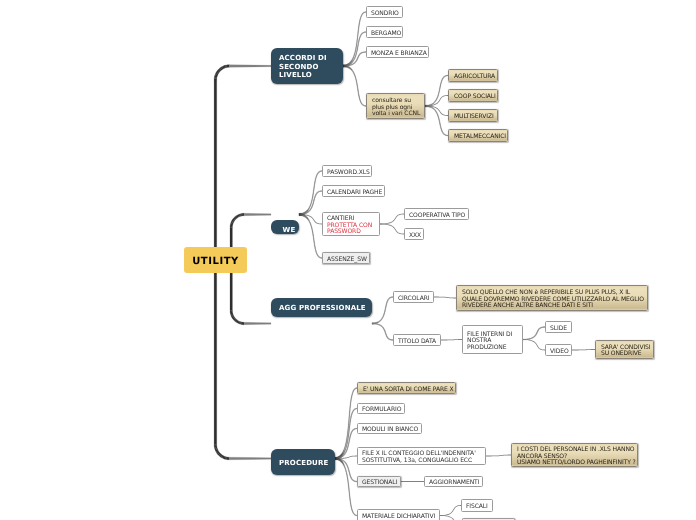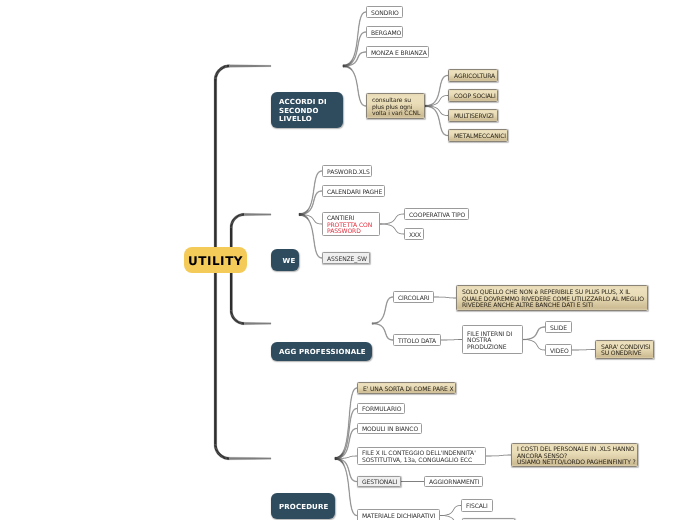--- a/index.html
+++ b/index.html
@@ -7,25 +7,25 @@
   body{width:696px;height:520px;overflow:hidden;
        font-family:"DejaVu Sans","Liberation Sans",sans-serif;
        -webkit-font-smoothing:antialiased;
        text-rendering:geometricPrecision;}
   #mindmap{position:relative;width:696px;height:520px;background:#ffffff;}
   svg#connectors{position:absolute;left:0;top:0;width:696px;height:520px;}
   .node{position:absolute;box-sizing:border-box;display:flex;align-items:center;}
   .node .txtbox{display:block;position:relative;top:1.9px;}
   .node .txt{white-space:pre;display:block;}
 
-  .s-root{background:#f4ca59;border-radius:8px;color:#000000;font-weight:bold;
-          font-size:12px;letter-spacing:0.55px;justify-content:center;}
+  .s-root{background:#f4ca59;border-radius:3px;color:#000000;font-weight:bold;
+          font-size:10px;letter-spacing:0.55px;justify-content:center;}
   .s-branch{background:#2f4c5f;border-radius:6px;color:#ffffff;font-weight:bold;
             font-size:7px;letter-spacing:0.15px;padding-left:8px;line-height:8.7px;
-            box-shadow:0.8px 1px 1.3px rgba(0,0,0,0.30);margin-top:44px;}
+            box-shadow:0.8px 1px 1.3px rgba(0,0,0,0.30);}
   .s-branch .txtbox{top:0.9px;}
   .s-root .txtbox{top:1.2px;}
   .s-plain{background:#ffffff;border:1px solid #9b9b9b;border-radius:1.5px;
            font-size:6.05px;letter-spacing:-0.12px;color:#333333;padding-left:4px;line-height:6.6px;}
   .s-shaded{background:#efefef;border:1px solid #9b9b9b;border-radius:1.5px;
             font-size:6.05px;letter-spacing:-0.12px;color:#333333;padding-left:4px;line-height:6.6px;
             box-shadow:0.8px 0.9px 1.1px rgba(0,0,0,0.26);}
   .s-note{border:1px solid #8a8478;border-radius:1.5px;font-size:6.05px;letter-spacing:-0.12px;color:#241f16;padding-left:5px;
           line-height:6.6px;box-shadow:0.8px 0.9px 1.1px rgba(0,0,0,0.26);
           background:linear-gradient(180deg,#e6d8b4 0%,#ece0bd 12%,#e9ddb8 40%,#d4c49c 80%,#ccbb93 92%,#ddcfab 100%);}
@@ -955,21 +955,21 @@
     </div>
   </div>
       <div class="node s-branch" style="left: 271px; top: 48px; width: 72px; height: 36px;">
     <div class="txtbox">
       <span class="txt">ACCORDI DI
 SECONDO
 LIVELLO</span>
 
     </div>
   </div>
-      <div class="node s-branch" style="left: 271px; top: 205px; width: 28px; height: 22px; justify-content: center;">
+      <div class="node s-branch" style="left: 271px; top: 220px; width: 28px; height: 14px; justify-content: center; align-items: flex-end;">
     <div class="txtbox">
       <span class="txt">WE</span>
 
     </div>
   </div>
       <div class="node s-branch" style="left: 271px; top: 298px; width: 101px; height: 19px;">
     <div class="txtbox">
       <span class="txt">AGG PROFESSIONALE</span>
 
     </div>

